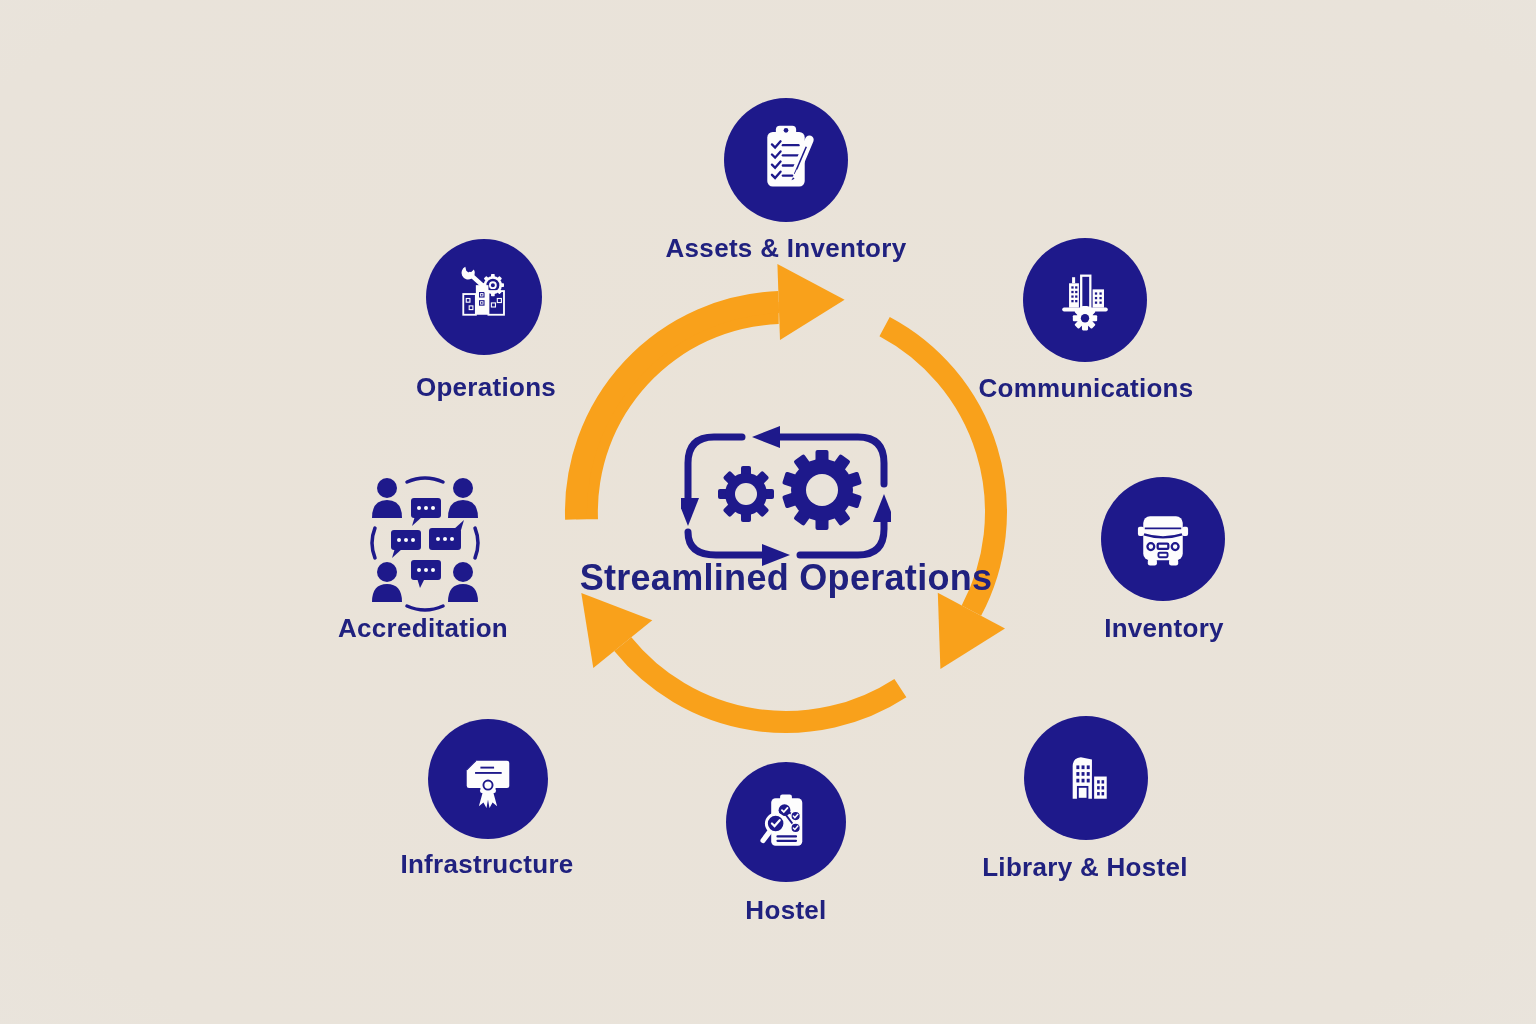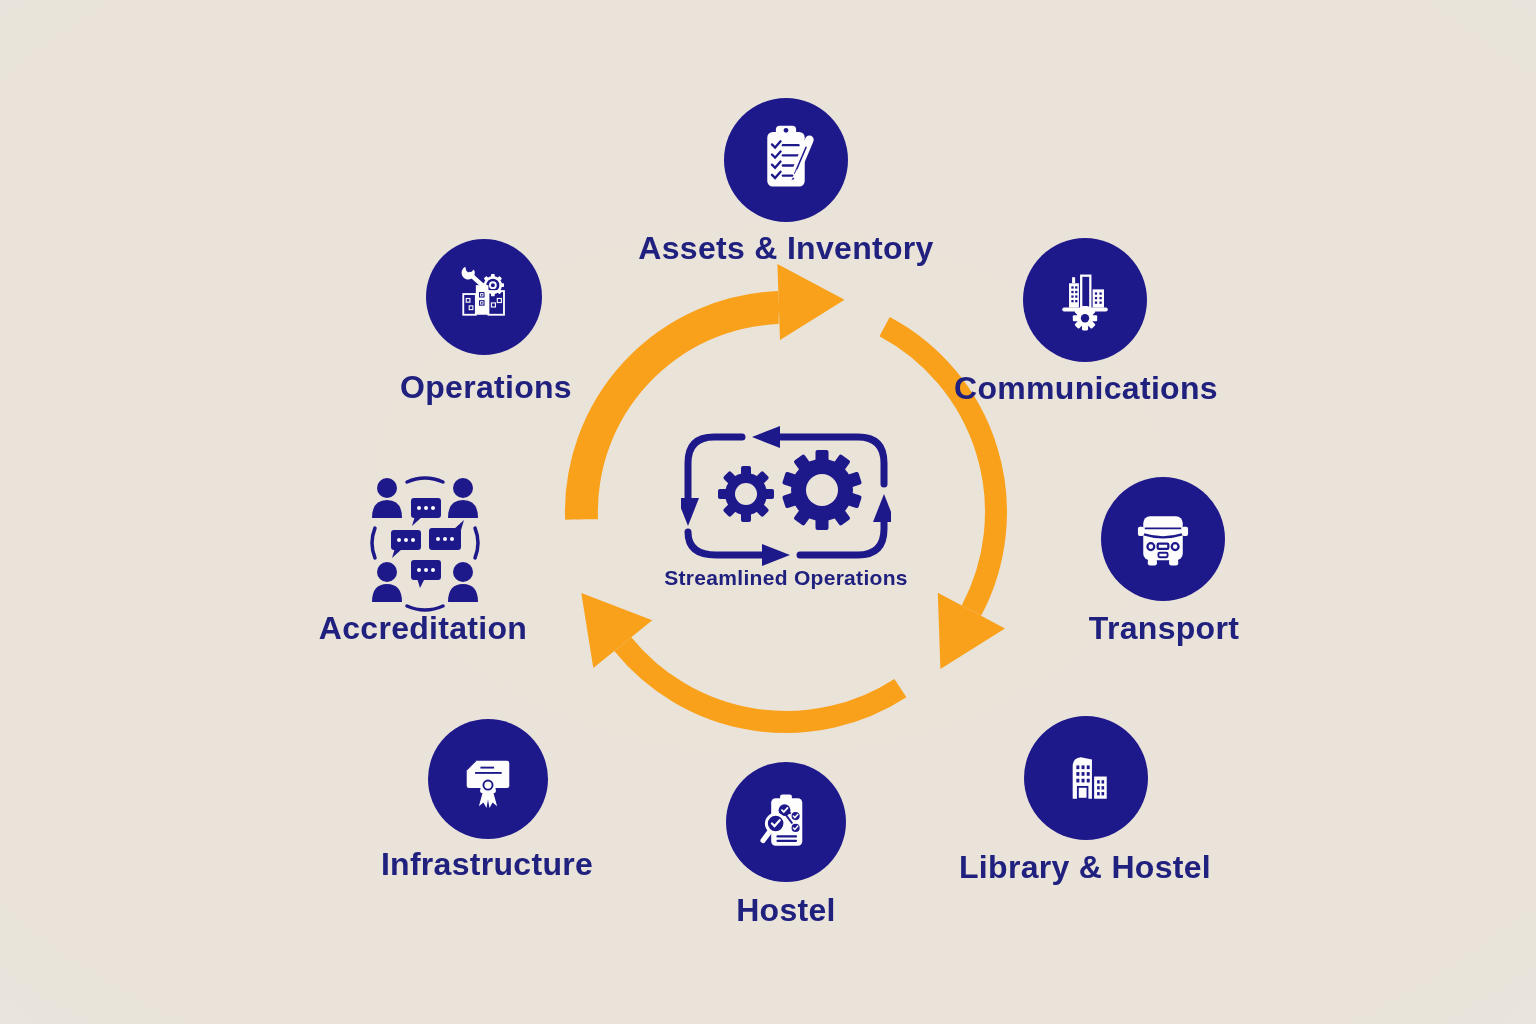--- a/index.html
+++ b/index.html
@@ -7,23 +7,23 @@
   }
   *{margin:0;padding:0;box-sizing:border-box}
   body{font-family:"Liberation Sans",sans-serif;}
   .canvas{
     position:relative;width:1536px;height:1024px;overflow:hidden;
     background:radial-gradient(115% 115% at 50% 48%, #eae3d8 0%, #e9e3da 55%, #eae8e5 100%);
   }
   .node-circle{position:absolute;border-radius:50%;background:var(--navy);
     display:flex;align-items:center;justify-content:center;}
   .node-label{position:absolute;transform:translate(-50%,-50%);color:var(--label);
-    font-weight:700;font-size:32px;letter-spacing:.3px;white-space:nowrap;}
+    font-weight:700;font-size:26px;letter-spacing:.3px;white-space:nowrap;}
   .center-label{position:absolute;transform:translate(-50%,-50%);color:var(--label);
-    font-weight:700;font-size:21px;letter-spacing:.3px;white-space:nowrap;}
+    font-weight:700;font-size:36px;letter-spacing:.3px;white-space:nowrap;}
   .abs{position:absolute;}
   
   .f-w{fill:var(--white)} .f-n{fill:var(--navy)} .f-o{fill:var(--orange)} .f-bg{fill:var(--bg)}
   .s-w{stroke:var(--white);fill:none} .s-n{stroke:var(--navy);fill:none}
 </style>
 </head>
 <body>
 
 <div class="canvas">
 
@@ -166,21 +166,21 @@
       <rect x="58" y="76" width="12" height="9" rx="3" class="f-w"></rect>
       <rect x="24" y="20" width="52" height="58" rx="9" class="f-w"></rect>
       <path d="M26 36 H74" class="s-n" stroke-width="2.5"></path>
       <path d="M25 44 Q50 52 75 44" class="s-n" stroke-width="3"></path>
       <circle cx="34" cy="60" r="4.5" class="s-n" stroke-width="3"></circle>
       <circle cx="66" cy="60" r="4.5" class="s-n" stroke-width="3"></circle>
       <rect x="43" y="56" width="14" height="7" rx="1.5" class="s-n" stroke-width="3"></rect>
       <rect x="44" y="68" width="12" height="6" rx="1.5" class="s-n" stroke-width="2.5"></rect>
     </svg>
   </div>
-  <div class="node-label" style="left:1164px;top:628px">Transport</div>
+  <div class="node-label" style="left:1164px;top:628px">Inventory</div>
 
   <div class="node-circle" style="left:1024px;top:716px;width:124px;height:124px">
     <svg width="74" height="74" viewBox="0 0 100 100">
       <path d="M32 78 V34 Q32 23 43 22 L58 25 V78 Z" class="f-w"></path>
       <g class="f-n">
         <rect x="37" y="33" width="4" height="5"></rect>
           <rect x="44" y="33" width="4" height="5"></rect>
           <rect x="51" y="33" width="4" height="5"></rect>
         <rect x="37" y="42" width="4" height="5"></rect>
           <rect x="44" y="42" width="4" height="5"></rect>

